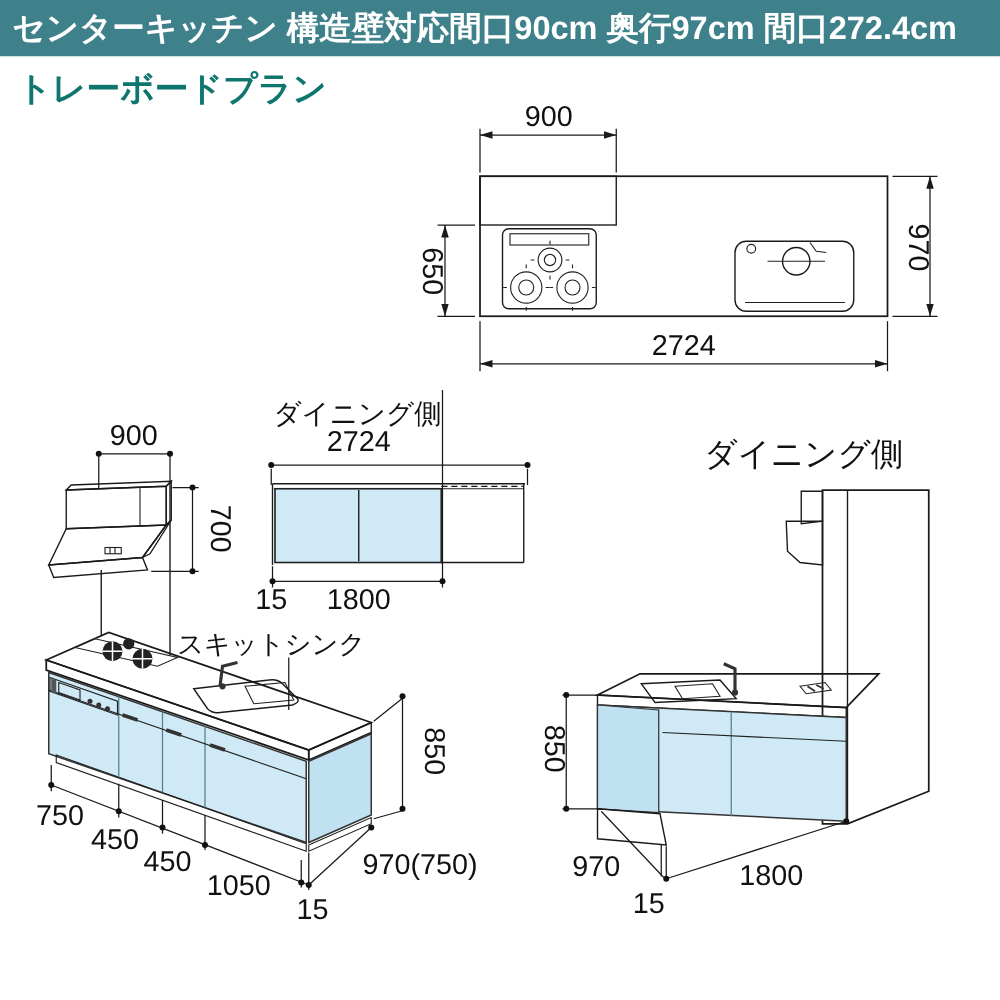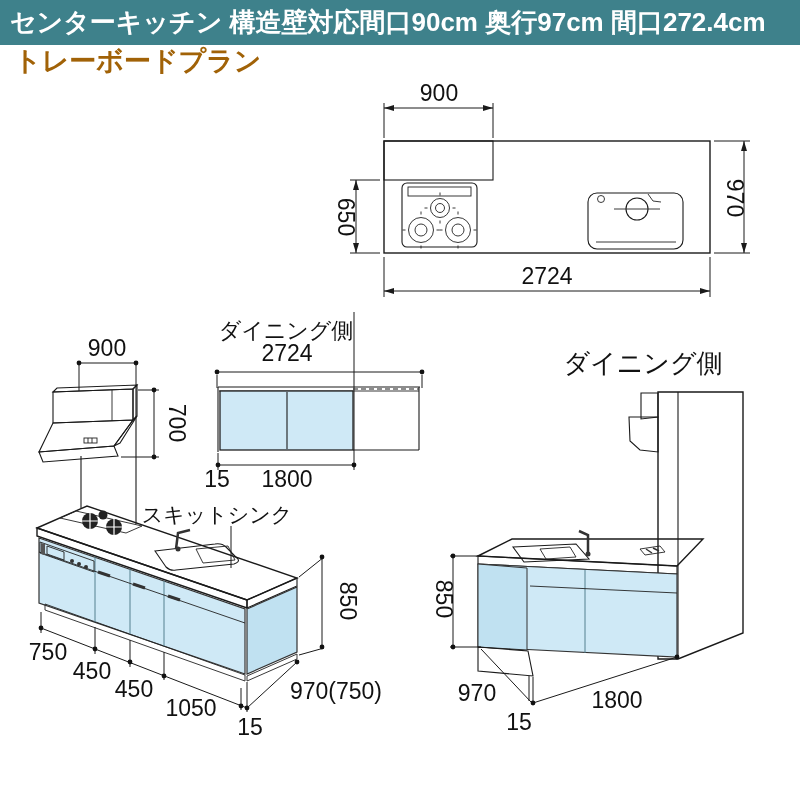--- a/index.html
+++ b/index.html
@@ -1,21 +1,21 @@
 <!DOCTYPE html>
 <html><head>
 <meta charset="utf-8">
 <style>
   html,body{margin:0;padding:0;background:#fff;}
   #stage{position:relative;width:800px;height:800px;background:#ffffff;overflow:hidden;
          font-family:"Liberation Sans",sans-serif;}
   #topbar{position:absolute;left:0;top:0;width:800px;height:45px;background:#3e818b;
           color:#ffffff;font-size:26px;font-weight:bold;line-height:45px;padding-left:10px;
           box-sizing:border-box;white-space:nowrap;overflow:hidden;letter-spacing:0px;}
-  #subtitle{position:absolute;left:14px;top:43px;font-size:27px;font-weight:bold;color:#a16207;}
+  #subtitle{position:absolute;left:14px;top:53px;font-size:27px;font-weight:bold;color:#0f766e;}
   svg{position:absolute;left:0;top:0;}
   .ln{stroke:#1a1a1a;stroke-width:1.4;fill:none;}
   .ln2{stroke:#1a1a1a;stroke-width:1.1;fill:none;}
   .thin{stroke:#222;stroke-width:0.9;fill:none;}
   .dim{stroke:#1a1a1a;stroke-width:1;fill:none;}
   .dash{stroke:#1a1a1a;stroke-width:1;fill:none;stroke-dasharray:5 3;}
   .dot{fill:#111;stroke:none;}
   .dtxt{font-family:"Liberation Sans",sans-serif;font-size:23px;fill:#111;text-anchor:middle;}
   .stxt{font-family:"Liberation Sans",sans-serif;font-size:21px;fill:#111;text-anchor:middle;}
   .ttl{font-family:"Liberation Sans",sans-serif;font-size:22px;fill:#111;text-anchor:middle;}

